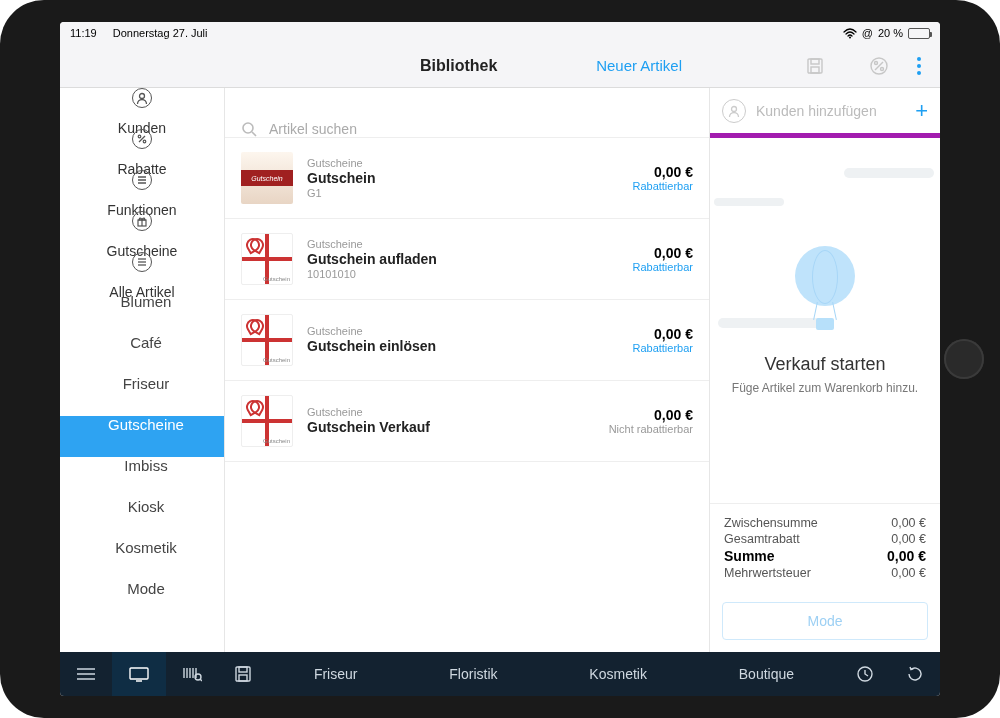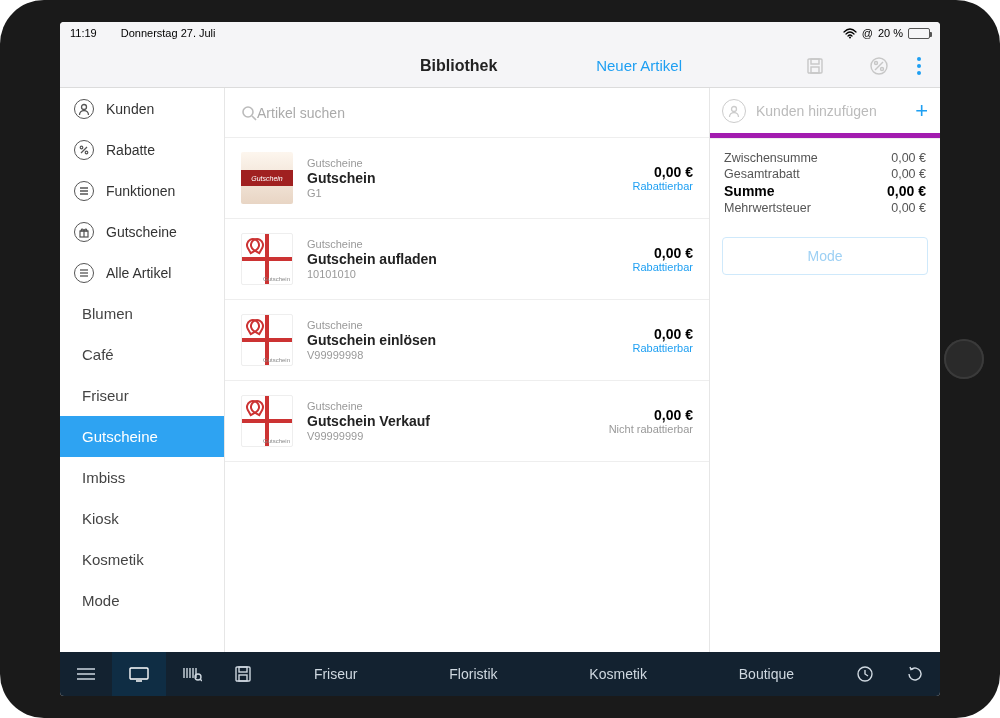--- a/index.html
+++ b/index.html
@@ -14,21 +14,21 @@
     box-shadow: inset 0 0 0 2px #3a3a3a;
   }
   .screen {
     width: 880px; height: 674px; background: #f5f5f7; border-radius: 4px;
     overflow: hidden; position: relative; display: flex; flex-direction: column;
   }
   .status-bar {
     height: 22px; display: flex; align-items: center; padding: 0 10px;
     font-size: 11px; color: #000; background: #f5f5f7; justify-content: space-between;
   }
-  .status-left { display: flex; gap: 24px; }
+  .status-left { display: flex; gap: 16px; }
   .status-right { display: flex; gap: 5px; align-items: center; }
   .battery {
     width: 22px; height: 11px; border: 1px solid #555; border-radius: 2px;
     position: relative;
   }
   .battery::after {
     content: ""; position: absolute; right: -3px; top: 3px; width: 2px; height: 5px;
     background: #555; border-radius: 0 1px 1px 0;
   }
   .battery .fill { width: 20%; height: 100%; background: #3fc13f; }
@@ -47,37 +47,37 @@
   .dots-v span { width:4px;height:4px;border-radius:50%;background:#1e9ff2;}
 
   .body { flex: 1; display: flex; overflow: hidden; }
 
   .sidebar {
     width: 165px; background: #fff; border-right: 1px solid #e6e6e6;
     overflow-y: auto;
   }
   .sidebar-item {
     display: flex; align-items: center; gap: 12px; height: 41px;
-    padding: 0 14px; font-size: 14px; color: #333; cursor: pointer;
+    padding: 0 14px; font-size: 14px; color: #333; cursor: pointer; flex-direction: column;
   }
   .sidebar-item.sub { padding-left: 22px; font-size: 15px; color: #444; }
   .sidebar-item.selected { background: #2ea3f2; color: #fff; }
   .side-ico {
     width: 20px; height: 20px; border: 1.5px solid #555; border-radius: 50%;
     display: flex; align-items: center; justify-content: center; font-size: 11px;
     flex-shrink: 0;
   }
 
   .main {
     flex: 1; background: #fff; display: flex; flex-direction: column;
     border-right: 1px solid #e6e6e6;
   }
   .search-row {
-    height: 50px; display: flex; align-items: center; padding: 0 16px;
-    border-bottom: 1px solid #eee; 
+    height: 50px; display: flex; align-items: flex-end; padding: 0 16px;
+    border-bottom: 1px solid #eee; gap: 12px;
   }
   .search-input {
     border: none; outline: none; font-size: 14px; flex: 1; color: #333;
   }
   .search-input::placeholder { color: #aaa; }
 
   .item-row {
     display: flex; align-items: center; padding: 14px 16px; gap: 14px;
     border-bottom: 1px solid #eee;
   }
@@ -345,56 +345,67 @@
             </div>
             <div class="item-row">
               <div class="thumb ribbon">
                 <div class="ribbon-x"></div>
                 <div class="bow"></div>
                 <span class="gut-label">Gutschein</span>
               </div>
               <div class="item-meta">
                 <div class="item-cat">Gutscheine</div>
                 <div class="item-name">Gutschein einlösen</div>
-                <div class="item-code">V99999998</div>
               </div>
               <div class="item-price-col">
                 <div class="item-price">0,00 €</div>
                 <div class="item-disc">Rabattierbar</div>
               </div>
             </div>
             <div class="item-row">
               <div class="thumb ribbon">
                 <div class="ribbon-x"></div>
                 <div class="bow"></div>
                 <span class="gut-label">Gutschein</span>
               </div>
               <div class="item-meta">
                 <div class="item-cat">Gutscheine</div>
                 <div class="item-name">Gutschein Verkauf</div>
-                <div class="item-code">V99999999</div>
               </div>
               <div class="item-price-col">
                 <div class="item-price">0,00 €</div>
                 <div class="item-disc no">Nicht rabattierbar</div>
               </div>
             </div>
           </div>
       </div>
 
       <div class="cart">
         <div class="cart-head">
           <span class="avatar-ico">
             <svg viewBox="0 0 14 14" fill="none" stroke="#ccc" stroke-width="1.3">
                 <circle cx="7" cy="5" r="2.5"></circle>
                 <path d="M2.5 13c0-2.5 2-4.5 4.5-4.5s4.5 2 4.5 4.5"></path>
               </svg>
           </span>
           <span>Kunden hinzufügen</span>
           <span class="plus">+</span>
+        </div>
+        <div class="cart-empty">
+          <div class="cloud c1"></div>
+            <div class="cloud c2"></div>
+            <div class="cloud c3"></div>
+          <div class="balloon">
+            <div class="top"></div>
+              <div class="rope1"></div>
+              <div class="rope2"></div>
+              <div class="basket"></div>
+          </div>
+          <h3>Verkauf starten</h3>
+          <p>Füge Artikel zum Warenkorb hinzu.</p>
         </div>
         <div class="totals">
           <div class="trow">
               <span>Zwischensumme</span>
               <span>0,00 €</span>
             </div>
           <div class="trow">
               <span>Gesamtrabatt</span>
               <span>0,00 €</span>
             </div>

